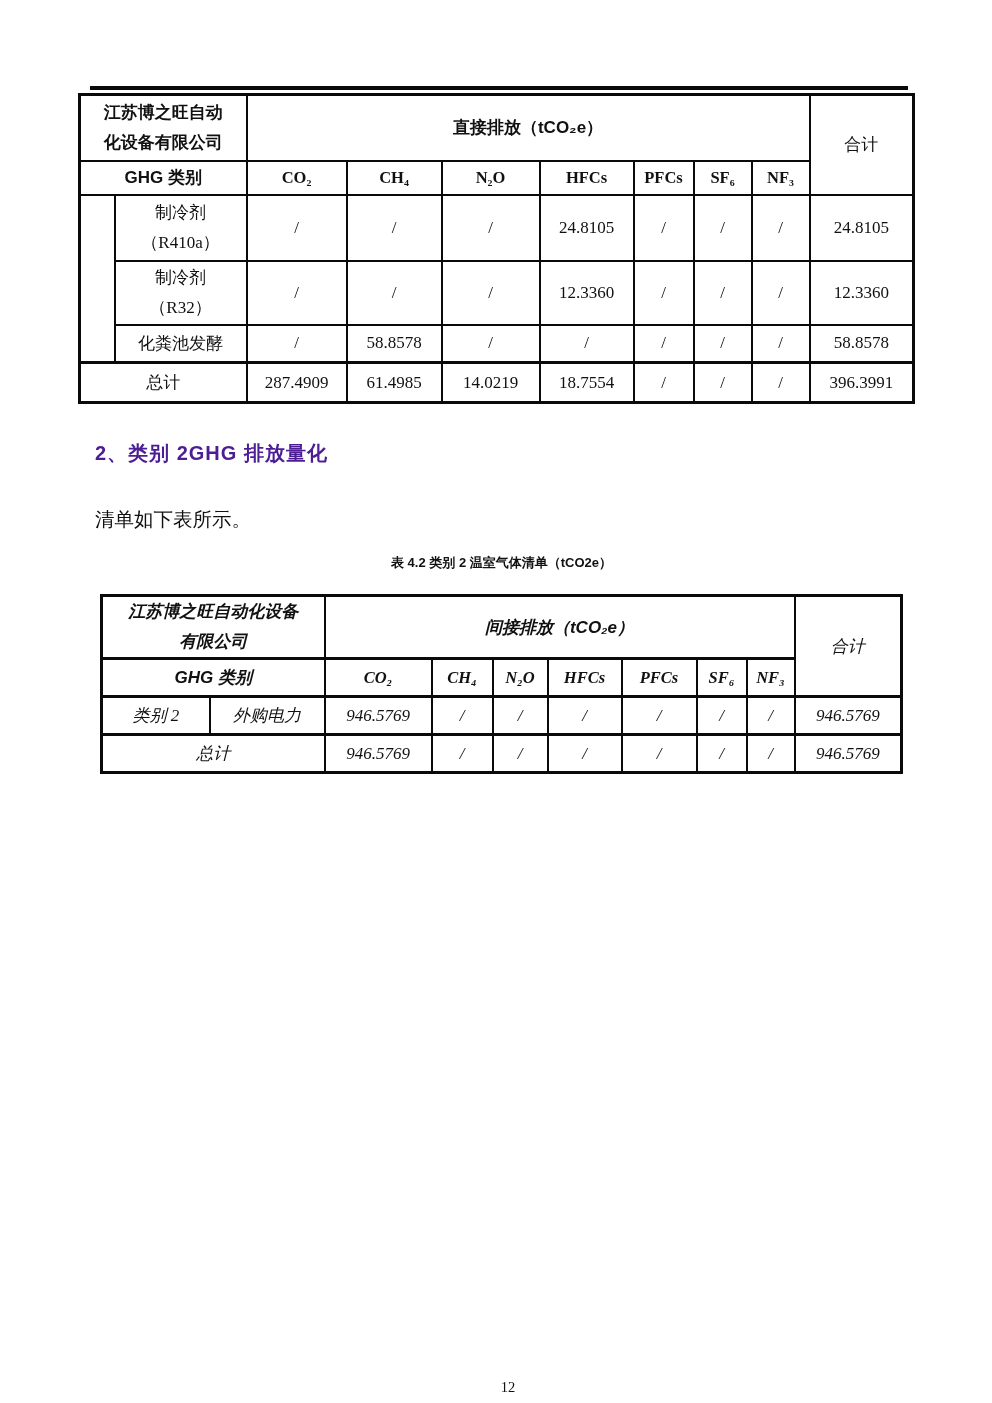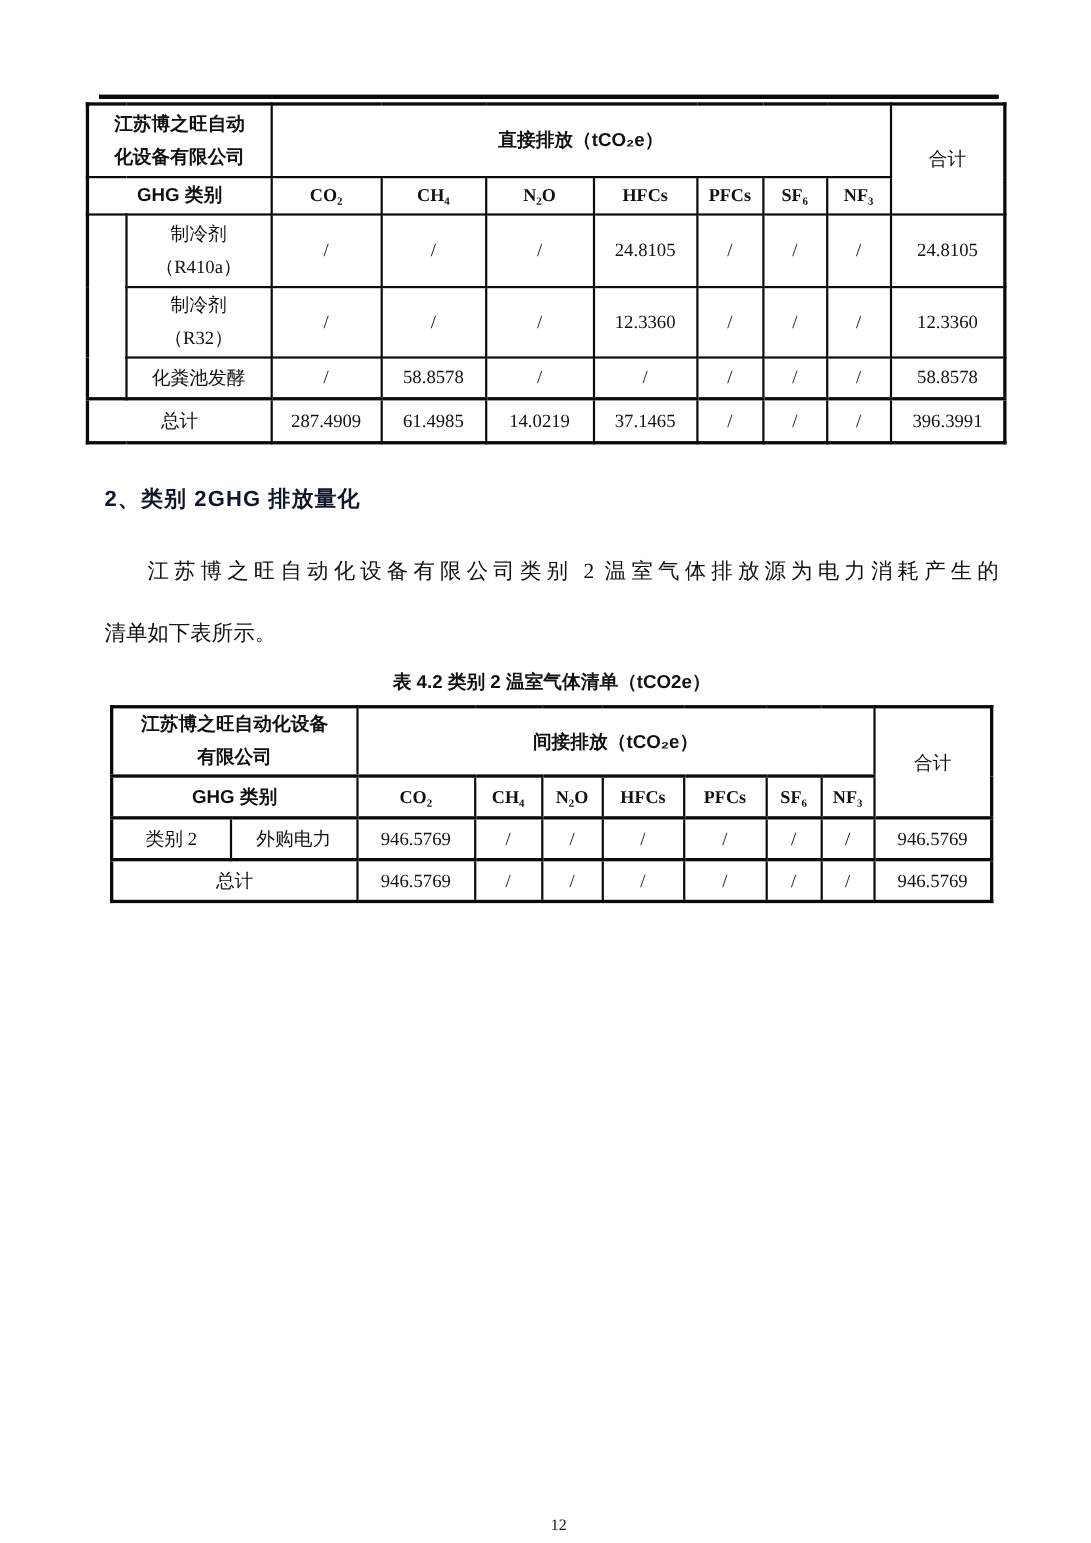--- a/index.html
+++ b/index.html
@@ -26,57 +26,57 @@
   }
   td {
     border: 2px solid #0a0a0a;
     text-align: center;
     vertical-align: middle;
     padding: 0 2px;
     font-size: 17px;
     overflow: hidden;
   }
   .t1 { margin: 3px 16px 0 78px; width: 834px; }
-  .t2 { margin: 8px 0 0 100px; width: 800px; }
+  .t2 { margin: 18px 0 0 100px; width: 800px; font-style: italic; }
 
   .hei {
     font-family: "Liberation Sans", "DejaVu Sans", sans-serif;
     font-weight: bold;
   }
   .gas {
     font-family: "Liberation Serif", "DejaVu Serif", serif;
     font-weight: bold;
     font-size: 16.5px;
     text-align: center;
   }
   .multiline { white-space: pre-line; line-height: 30px; }
   .sep-top td { border-top: 3px solid #0a0a0a; }
 
   h2 {
     margin: 36px 0 0 95px;
     font-size: 20px;
     font-family: "Liberation Sans", "DejaVu Sans", sans-serif;
     font-weight: bold;
-    color: #0f172a;
+    color: #4c1d95;
     letter-spacing: 1px;
   }
   .para {
     margin: 24px 0 0 95px;
     width: 813px;
     font-size: 19.5px;
   }
   .pline { height: 57px; line-height: 57px; }
   .fill { text-align: justify; text-align-last: justify; }
   .indent { padding-left: 39px; }
 
   .caption {
     margin: 2px 0 0 95px;
     width: 813px;
     text-align: center;
-    font-size: 17px;
+    font-size: 13px;
     font-family: "Liberation Sans", "DejaVu Sans", sans-serif;
     font-weight: bold;
     line-height: 26px;
   }
 
   .page-number {
     position: absolute;
     top: 1293px; left: 12px;
     width: 100%;
     text-align: center;
@@ -154,33 +154,32 @@
       <td>/</td>
       <td>/</td>
       <td>/</td>
       <td>58.8578</td>
     </tr>
     <tr style="height:40px" class="sep-top">
       <td colspan="2">总计</td>
       <td>287.4909</td>
       <td>61.4985</td>
       <td>14.0219</td>
-      <td>37.1465</td>
+      <td>18.7554</td>
       <td>/</td>
       <td>/</td>
       <td>/</td>
       <td>396.3991</td>
     </tr>
   </tbody>
     </table>
 
   <h2>2、类别 2GHG 排放量化</h2>
 
   <div class="para">
-    <div class="pline fill indent">江苏博之旺自动化设备有限公司类别 2 温室气体排放源为电力消耗产生的</div>
     <div class="pline">清单如下表所示。</div>
   </div>
 
   <div class="caption">表 4.2 类别 2 温室气体清单（tCO2e）</div>
 
   <table class="t2">
     <colgroup>
       <col style="width:108px">
         <col style="width:115px">
         <col style="width:107px">

